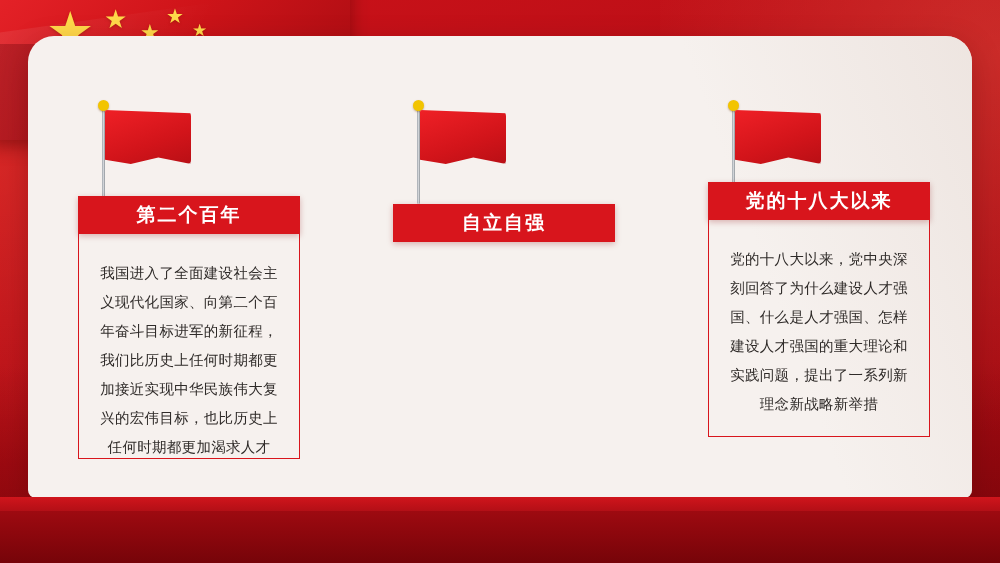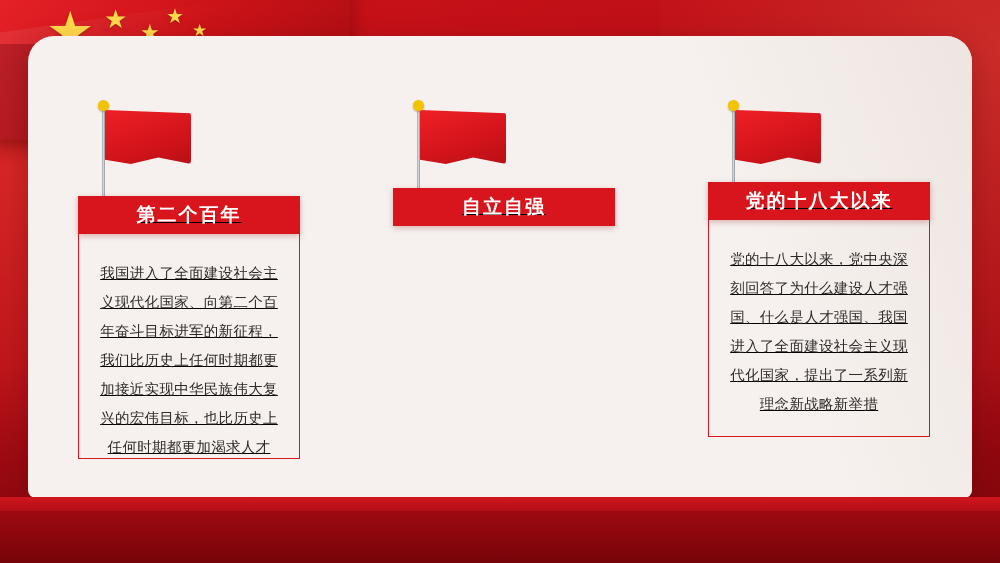--- a/index.html
+++ b/index.html
@@ -117,21 +117,20 @@
     background: linear-gradient(to bottom, #d0151c, #b30f16);
   }
 
   
   .columns {
     position: absolute;
     left: 78px; top: 106px;
     width: 852px; height: 360px;
     display: flex;
     justify-content: space-between;
-    text-decoration: underline;
   }
   .col {
     position: relative;
     width: 222px;
   }
 
   
   .flag {
     position: relative;
     height: 78px;
@@ -194,21 +193,21 @@
     margin: 0;
     color: #2f2b29;
     font-size: 14.5px;
     line-height: 2.0;
     text-align: center;
     letter-spacing: 0.3px;
   }
 
   
   .col.c1 .title-bar { margin-top: 12px; }
-  .col.c2 .title-bar { margin-top: 4px; justify-content: center; }
+  .col.c2 .title-bar { margin-top: 20px; justify-content: center; }
   .col.c3 .title-bar { margin-top: -2px; }
 
   .col.c1 .body-box { height: 226px; }
   .col.c2 .body-box { height: 212px; }
   .col.c3 .body-box { height: 218px; }
 </style>
 </head>
 <body>
 
 <div id="slide">
@@ -260,21 +259,21 @@
     <div class="col c3">
       <div class="flag">
         <div class="flag-pole"></div>
         <div class="flag-knob"></div>
         <div class="flag-cloth"></div>
       </div>
       <div class="title-bar">
         <span>党的十八大以来</span>
       </div>
       <div class="body-box">
-        <p>党的十八大以来，党中央深刻回答了为什么建设人才强国、什么是人才强国、我国进入了全面建设社会主义现代化国家，提出了一系列新理念新战略新举措</p>
+        <p>党的十八大以来，党中央深刻回答了为什么建设人才强国、什么是人才强国、怎样建设人才强国的重大理论和实践问题，提出了一系列新理念新战略新举措</p>
       </div>
     </div>
 
   </div>
 
   <div class="plinth"></div>
   <div class="plinth-top"></div>
 
 </div>
 

